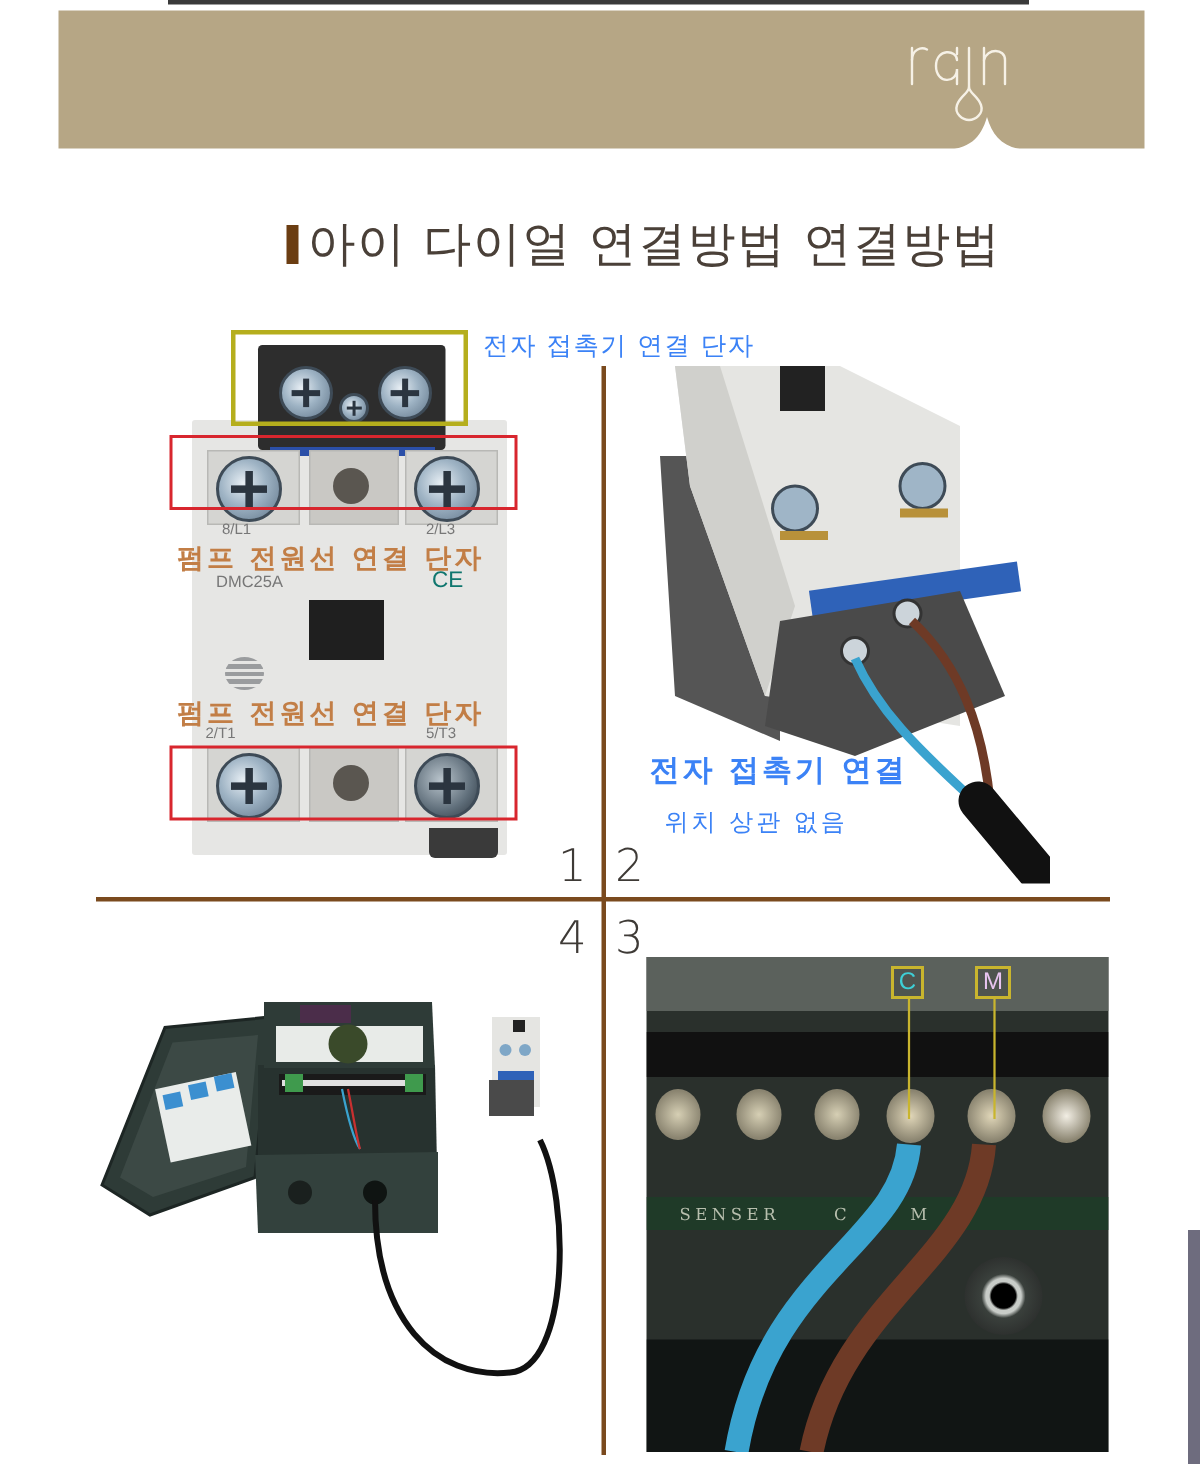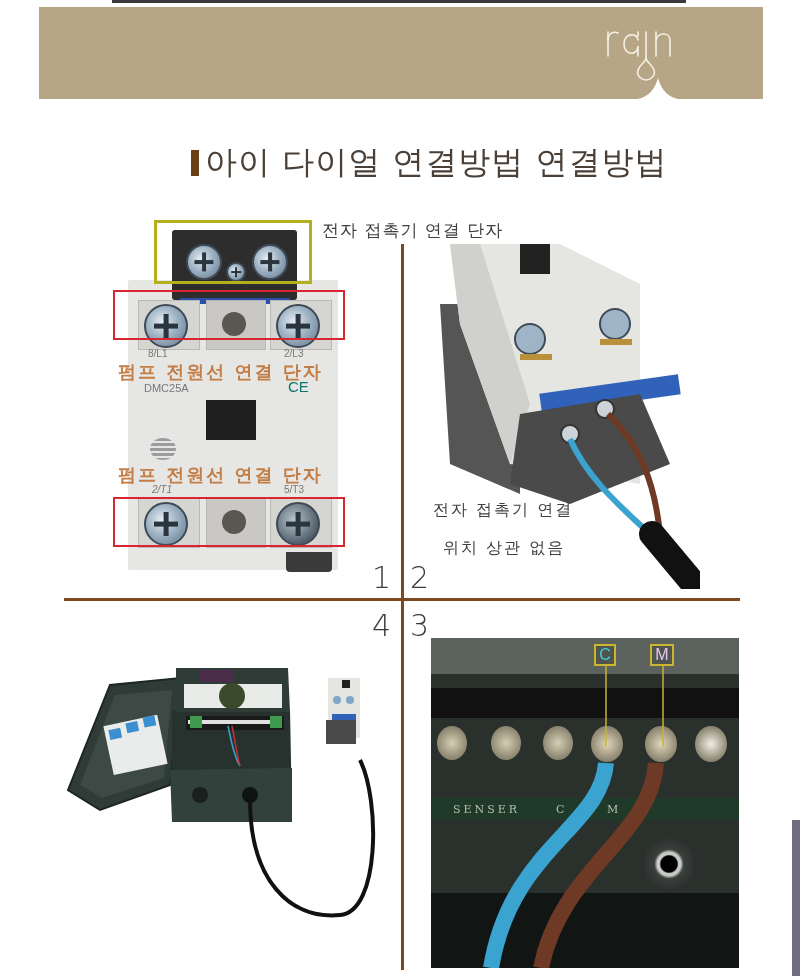--- a/index.html
+++ b/index.html
@@ -14,21 +14,21 @@
 
   .page-title { position: absolute; left: 191px; top: 141px; height: 44px; display: flex; align-items: center; }
   .title-bar { width: 8px; height: 26px; background: #6b3d12; margin-right: 6px; }
   .title-text { font-family: "DejaVu Sans", sans-serif; font-size: 32px; font-weight: 300; color: #4a4038; letter-spacing: 1px; }
 
   .divider-h { position: absolute; left: 64px; top: 598px; width: 676px; height: 3px; background: #7a4a1e; }
   .divider-v { position: absolute; left: 401px; top: 244px; width: 3px; height: 726px; background: #7a4a1e; }
 
   .quad-num { position: absolute; font-family: "DejaVu Sans", sans-serif; font-size: 30px; font-weight: 300; color: #3e3a36; }
 
-  .caption { position: absolute; font-family: "DejaVu Sans", sans-serif; font-weight: bold; color: #404040; white-space: nowrap; }
+  .caption { position: absolute; font-family: "DejaVu Sans", sans-serif; font-weight: bold; color: #3b82f6; white-space: nowrap; }
 
   
   .p1 { position: absolute; left: 120px; top: 220px; width: 230px; height: 360px; }
   .p1-body { position: absolute; left: 8px; top: 60px; width: 210px; height: 290px; background: #e6e6e4; border-radius: 2px; }
   .coil-block { position: absolute; left: 52px; top: 10px; width: 125px; height: 70px; background: #2d2d2d; border-radius: 3px; }
   .screw { position: absolute; border-radius: 50%; background: radial-gradient(circle at 40% 40%, #e7eef4 0%, #9eb3c4 45%, #5f7488 100%); border: 2px solid #3e4b57; }
   .screw::before, .screw::after { content: ""; position: absolute; left: 50%; top: 50%; background: #2b3540; }
   .screw::before { width: 60%; height: 12%; transform: translate(-50%,-50%); }
   .screw::after { width: 12%; height: 60%; transform: translate(-50%,-50%); }
   .terminal-bay { position: absolute; background: #d5d5d2; border: 1px solid #b8b8b5; }
@@ -104,21 +104,21 @@
   <div class="screw" style="left:156px; top:84px; width:44px; height:44px;"></div>
 
   <span class="label-small" style="left:28px; top:128px;">8/L1</span>
   <span class="label-small" style="left:164px; top:128px;">2/L3</span>
   <span class="label-small" style="left:24px; top:162px; font-size:11px;">DMC25A</span>
   <span class="label-small" style="left:168px; top:158px; font-size:15px; color:#0f766e;">CE</span>
 
   <div class="window" style="left:86px; top:180px; width:50px; height:40px;"></div>
   <div style="position:absolute; left:30px; top:218px; width:26px; height:22px; border-radius:50%; background:repeating-linear-gradient(180deg,#9a9c9e 0 3px,#e6e6e4 3px 5px);"></div>
 
-  <span class="label-small" style="left:32px; top:264px;font-style:italic;">2/T1</span>
+  <span class="label-small" style="left:17px; top:264px;">2/T1</span>
   <span class="label-small" style="left:164px; top:264px;">5/T3</span>
 
   <div class="terminal-bay" style="left:18px; top:278px; width:62px; height:50px;"></div>
   <div class="screw" style="left:24px; top:282px; width:44px; height:44px;"></div>
   <div class="terminal-bay" style="left:86px; top:278px; width:60px; height:50px; background:#c9c8c4;"></div>
   <div class="hole" style="left:102px; top:290px; width:24px; height:24px;"></div>
   <div class="terminal-bay" style="left:150px; top:278px; width:62px; height:50px;"></div>
   <div class="screw" style="left:156px; top:282px; width:44px; height:44px; background:radial-gradient(circle at 40% 40%, #b9c4cc 0%, #5f6e7a 60%, #2e3740 100%);"></div>
   <div style="position:absolute; left:166px; top:332px; width:46px; height:20px; background:#3a3a3a; border-radius:0 0 4px 4px;"></div>
 </div>
@@ -141,21 +141,21 @@
   <circle cx="175" cy="80" r="15" fill="#9fb5c7" stroke="#3e4b57" stroke-width="2"></circle>
   <rect x="80" y="110" width="32" height="6" fill="#b8913a"></rect>
   <rect x="160" y="95" width="32" height="6" fill="#b8913a"></rect>
   <polygon points="80,170 200,150 230,220 130,260 70,240" fill="#4a4a4a"></polygon>
   <circle cx="130" cy="190" r="9" fill="#ccd4da" stroke="#333" stroke-width="2"></circle>
   <circle cx="165" cy="165" r="9" fill="#ccd4da" stroke="#333" stroke-width="2"></circle>
   <path d="M130 195 C150 240 190 270 220 300" stroke="#3aa3cf" stroke-width="6" fill="none"></path>
   <path d="M168 170 C200 200 215 240 220 290" stroke="#6e3a26" stroke-width="6" fill="none"></path>
   <path d="M212 290 L258 345" stroke="#111" stroke-width="26" stroke-linecap="round"></path>
 </svg>
-<span class="caption" style="left:433px; top:500px; font-size:16px; font-weight:normal; letter-spacing:2px;">전자 접촉기 연결</span>
+<span class="caption" style="left:433px; top:500px; font-size:20px; font-weight:bold; letter-spacing:2px;">전자 접촉기 연결</span>
 <span class="caption" style="left:443px; top:538px; font-size:16px; font-weight:normal; letter-spacing:2px;">위치 상관 없음</span>
 
 <div class="p3">
   <div style="position:absolute; left:0; top:0; width:308px; height:36px; background:#5b615c;"></div>
   <div style="position:absolute; left:0; top:50px; width:308px; height:30px; background:#111;"></div>
 
   <div style="position:absolute; left:6px; top:88px; width:30px; height:34px; border-radius:50%; background:radial-gradient(circle,#d6cfb4 0%,#8a8470 70%);"></div>
   <div style="position:absolute; left:60px; top:88px; width:30px; height:34px; border-radius:50%; background:radial-gradient(circle,#d6cfb4 0%,#8a8470 70%);"></div>
   <div style="position:absolute; left:112px; top:88px; width:30px; height:34px; border-radius:50%; background:radial-gradient(circle,#d6cfb4 0%,#8a8470 70%);"></div>
   <div style="position:absolute; left:160px; top:88px; width:32px; height:36px; border-radius:50%; background:radial-gradient(circle,#e0d6b8 0%,#8a8470 70%);"></div>

